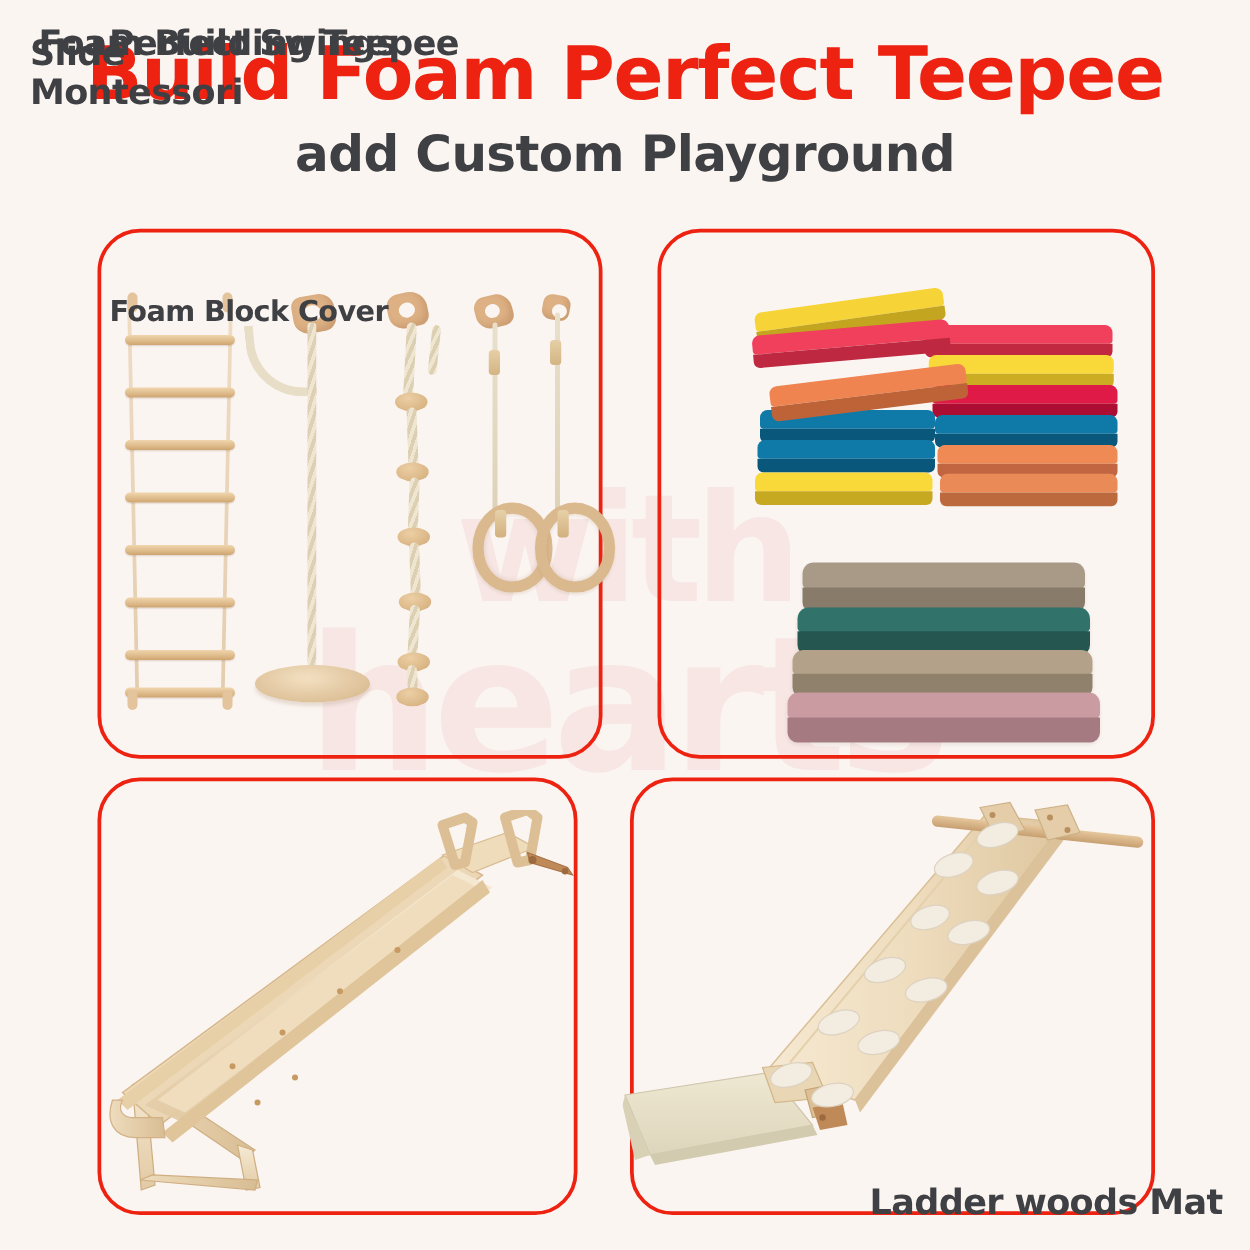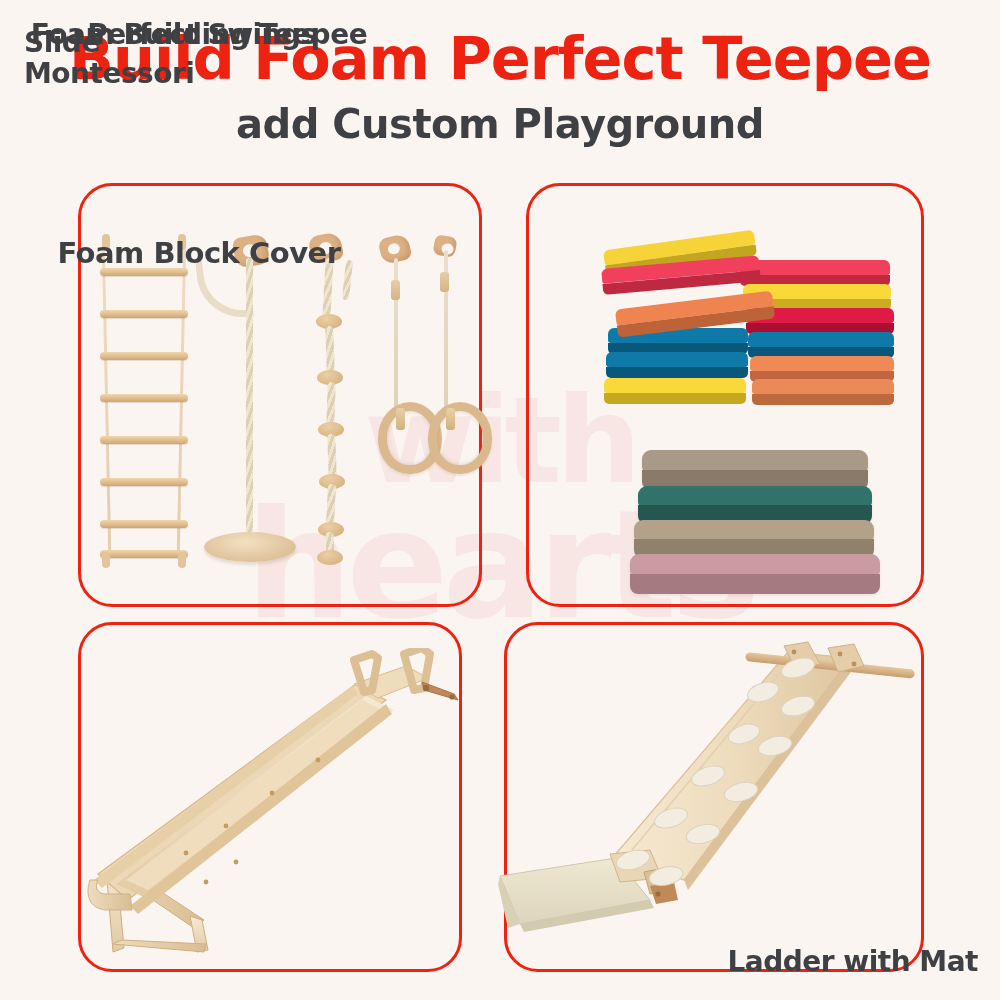--- a/index.html
+++ b/index.html
@@ -102,21 +102,21 @@
   #title-swings {
     top: 20px; left: 0; width: 404px;
     text-align: center; font-size: 28px;
   }
   #title-blocks {
     top: 20px; left: 0; width: 398px;
     text-align: center; font-size: 28px;
   }
   #title-cover {
     top: 238px; left: 0; width: 398px;
-    text-align: center; font-size: 29px;
+    text-align: center; font-size: 23px;
   }
   #title-slide {
     top: 28px; left: 24px; width: 260px;
     text-align: left; font-size: 28px;
   }
   #title-ladder {
     bottom: 22px; right: 22px; width: 320px;
     text-align: right; font-size: 28px;
   }
 
@@ -473,21 +473,21 @@
     <circle cx="100" cy="205" r="2.4" fill="#c79a62"></circle>
     <circle cx="140" cy="178" r="2.4" fill="#c79a62"></circle>
     <circle cx="186" cy="145" r="2.4" fill="#c79a62"></circle>
     <circle cx="232" cy="112" r="2.4" fill="#c79a62"></circle>
     <circle cx="120" cy="234" r="2.4" fill="#c79a62"></circle>
     <circle cx="150" cy="214" r="2.4" fill="#c79a62"></circle>
   </svg>
 
   <div class="card" id="card-ladder"></div>
   <div class="card-title" id="title-ladder">
-    <div>Ladder with Mat</div>
+    <div>Ladder woods Mat</div>
   </div>
 
   <svg class="art ladder-art" viewBox="0 0 430 330">
     <defs>
       <linearGradient id="plyA" x1="0" y1="0" x2="1" y2="0">
         <stop offset="0%" stop-color="#f6e9d2"></stop>
         <stop offset="50%" stop-color="#eedcbd"></stop>
         <stop offset="100%" stop-color="#dec69f"></stop>
       </linearGradient>
       <linearGradient id="matA" x1="0" y1="0" x2="0" y2="1">

